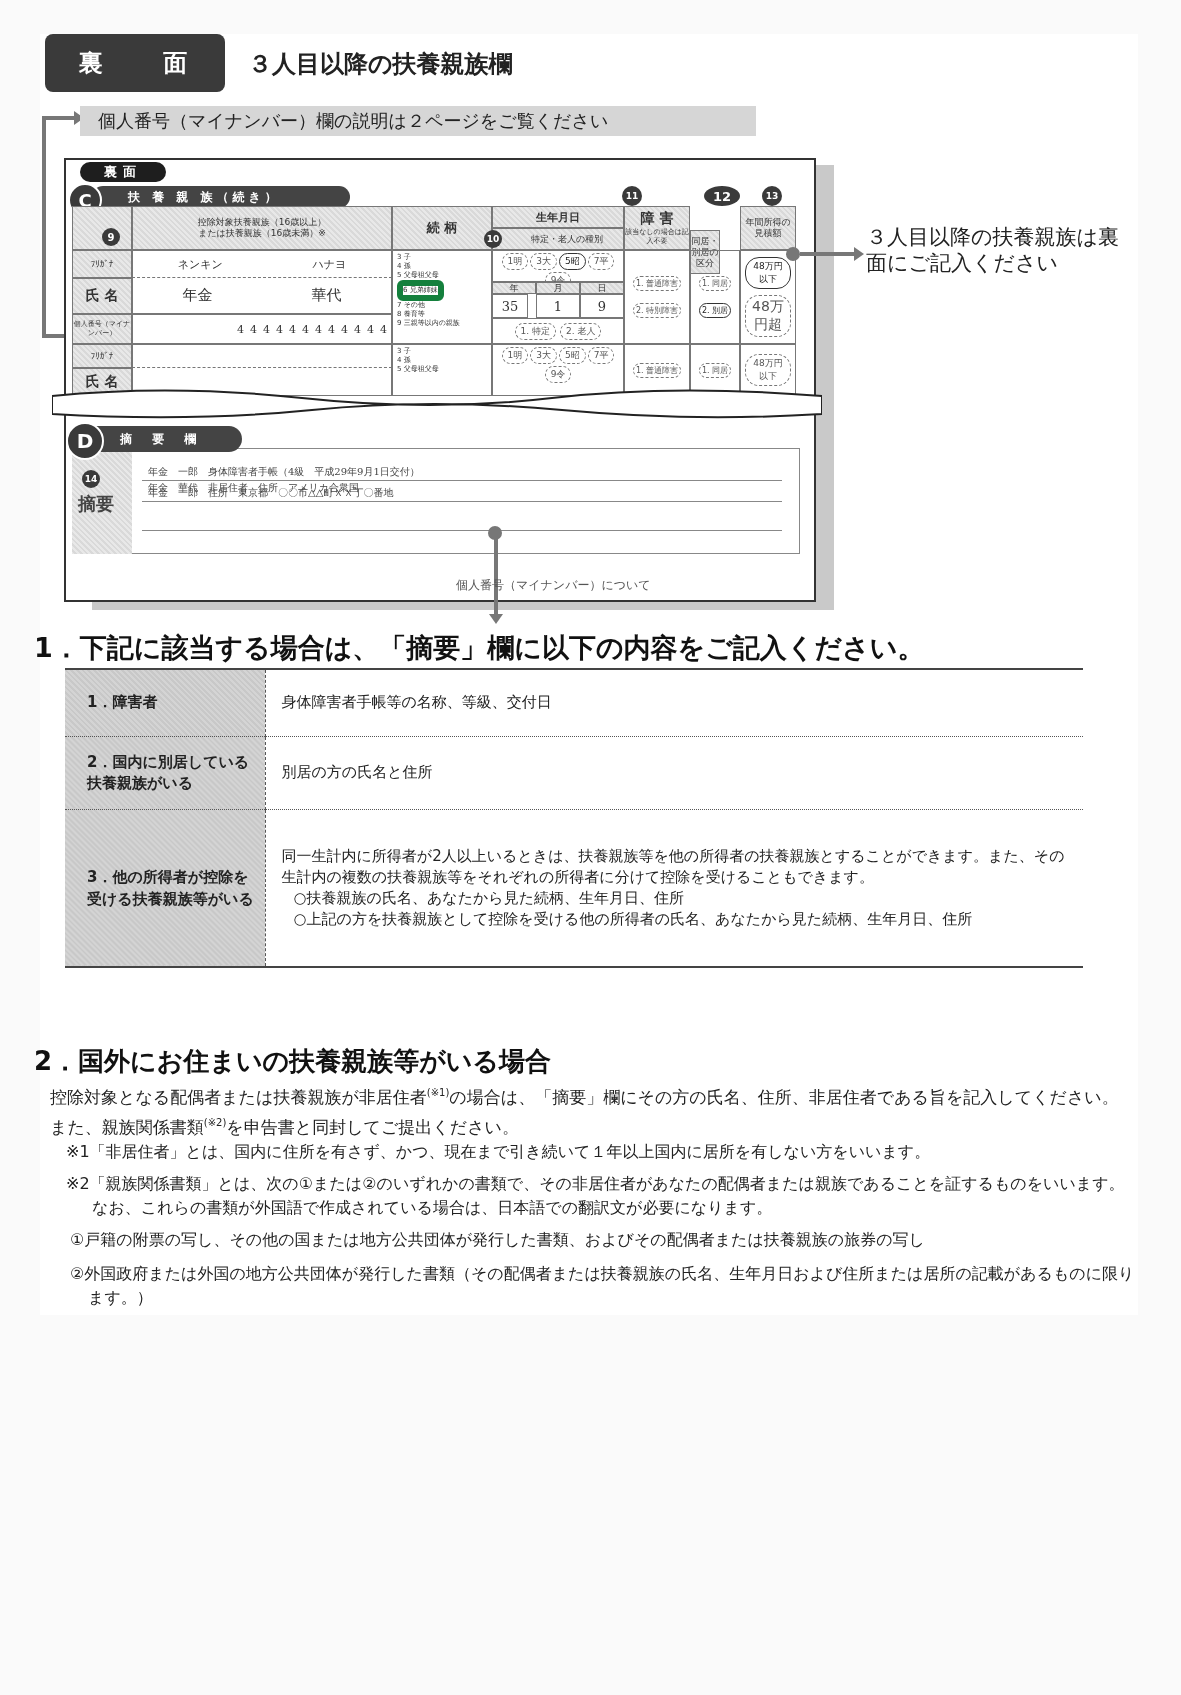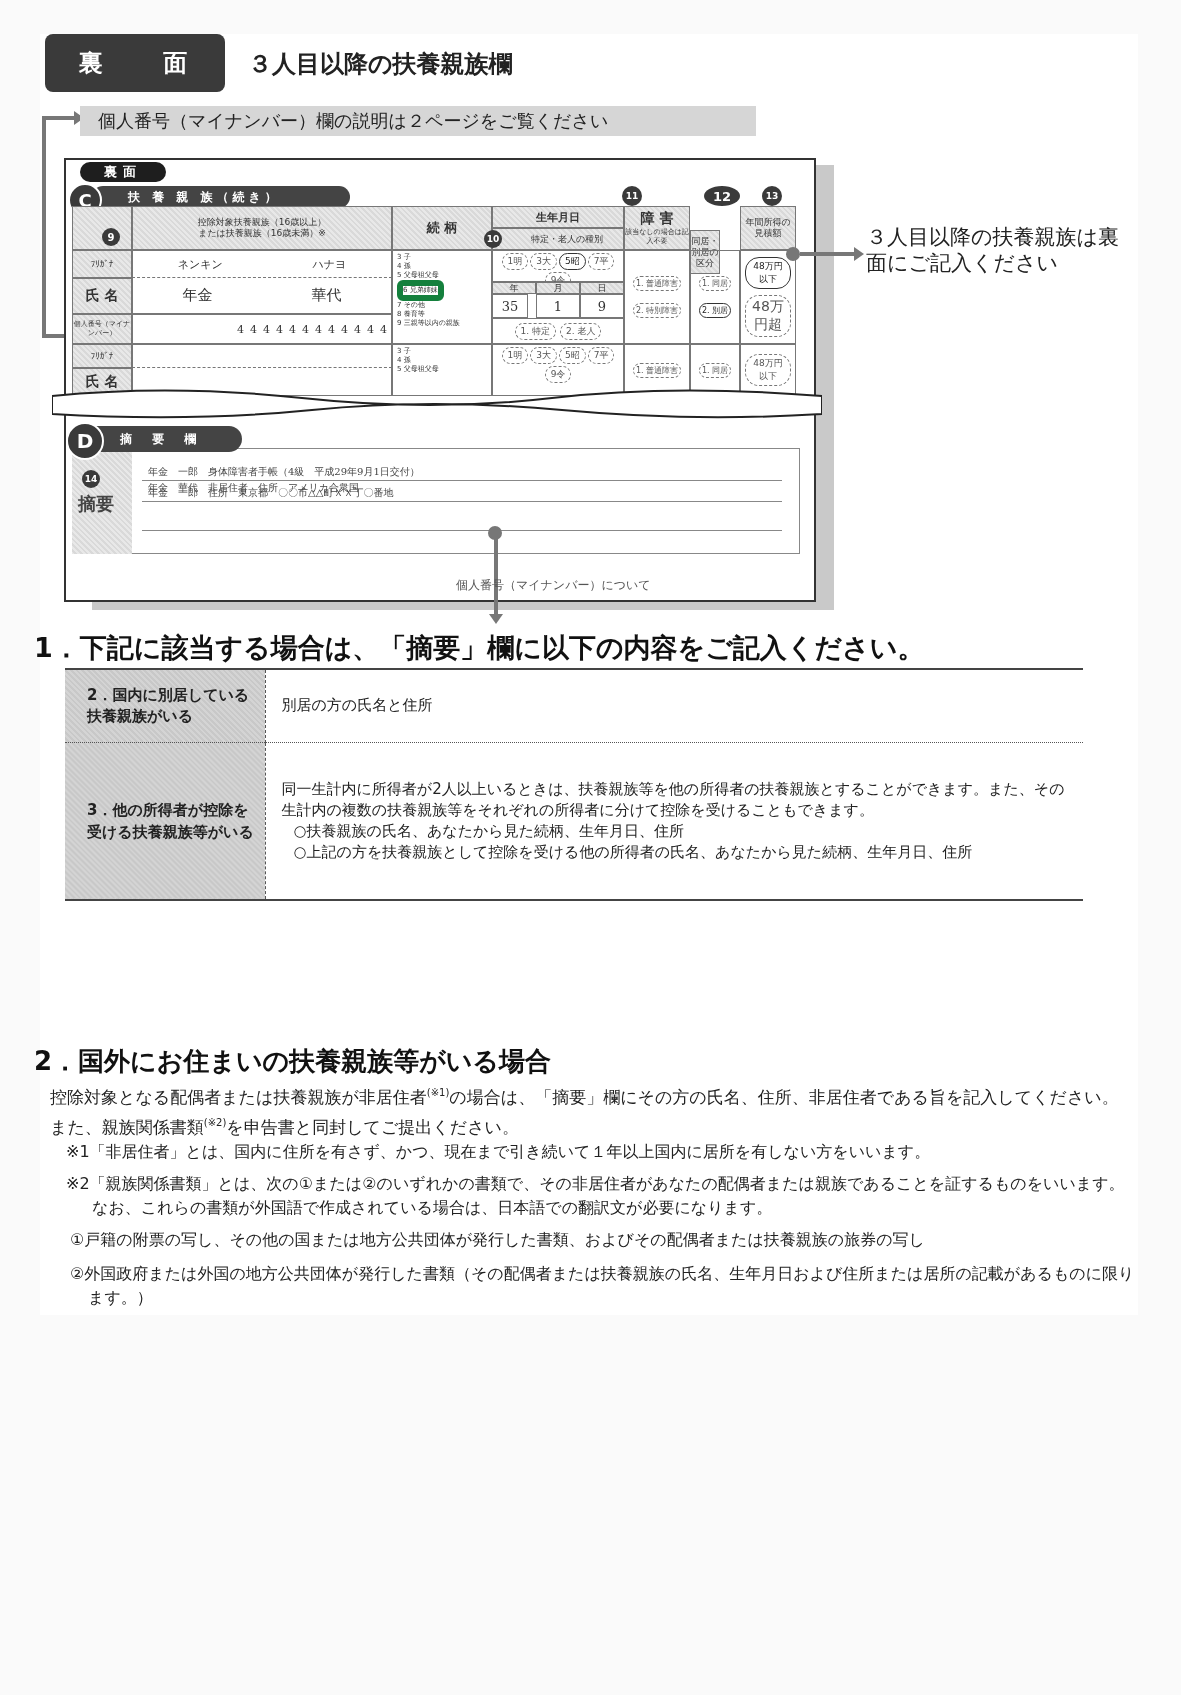--- a/index.html
+++ b/index.html
@@ -209,20 +209,24 @@
 <div class="abs d-text" style="top:481px;text-align:center;">年金　華代　非居住者　住所　アメリカ合衆国</div>
 <div class="abs d-line" style="top:530px;"></div>
 <div class="abs circle" style="left:488px;top:526px;width:14px;height:14px;background:#777;"></div>
 <div class="abs down-line"></div>
 <div class="abs" style="left:489px;top:614px;width:0;height:0;border-left:7px solid transparent;border-right:7px solid transparent;border-top:10px solid #777;"></div>
 <div class="abs mynum-cap">個人番号（マイナンバー）について</div>
 
 <div class="abs h1">1．下記に該当する場合は、「摘要」欄に以下の内容をご記入ください。</div>
 <table class="info">
   <tbody>
+      <tr style="height:67px;">
+    <td class="th">1．障害者</td>
+    <td class="td">身体障害者手帳等の名称、等級、交付日</td>
+  </tr>
   <tr style="height:73px;">
     <td class="th" style="padding-right:10px;line-height:21px;">2．国内に別居している扶養親族がいる</td>
     <td class="td">別居の方の氏名と住所</td>
   </tr>
   <tr style="height:158px;">
     <td class="th" style="padding-right:10px;line-height:22px;">3．他の所得者が控除を受ける扶養親族等がいる</td>
     <td class="td">
       <div>同一生計内に所得者が2人以上いるときは、扶養親族等を他の所得者の扶養親族とすることができます。また、その生計内の複数の扶養親族等をそれぞれの所得者に分けて控除を受けることもできます。</div>
       <div style="padding-left:12px;">○扶養親族の氏名、あなたから見た続柄、生年月日、住所</div>
       <div style="padding-left:12px;">○上記の方を扶養親族として控除を受ける他の所得者の氏名、あなたから見た続柄、生年月日、住所</div>

